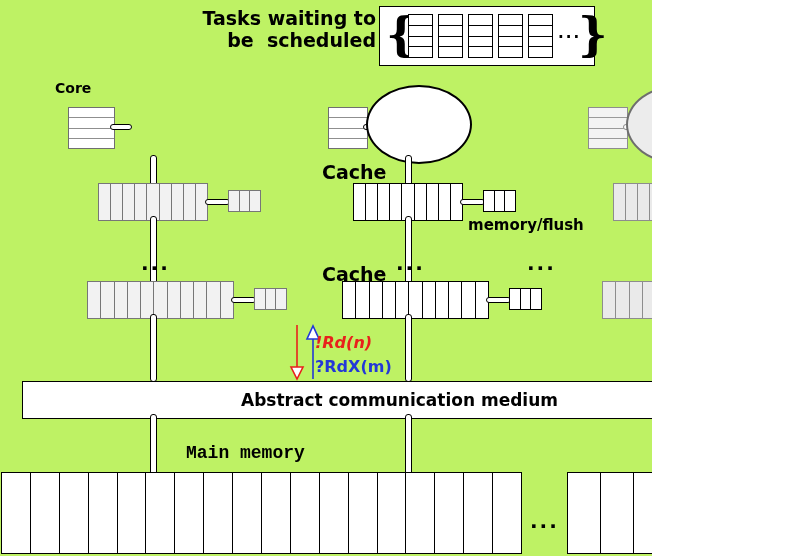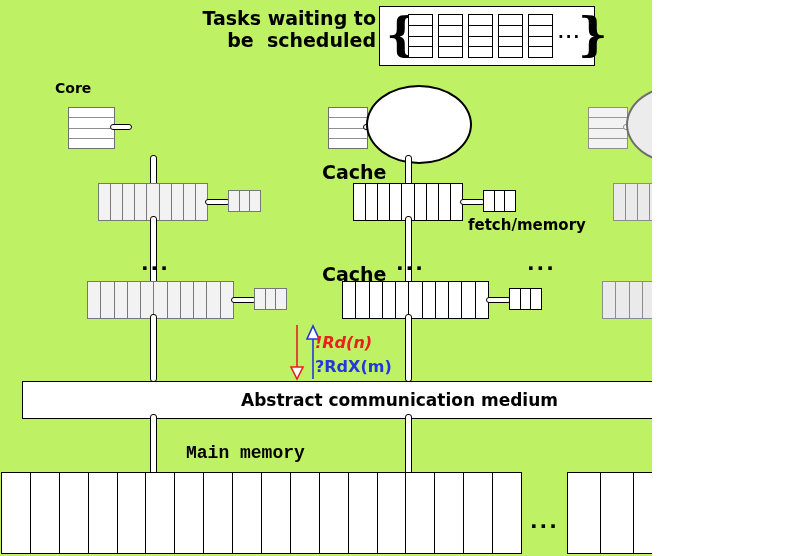--- a/index.html
+++ b/index.html
@@ -293,21 +293,21 @@
     <div class="cell"></div>
     <div class="cell"></div>
     <div class="cell"></div>
   </div>
   <div class="htube" style="left:460px; top:199px; width:25px;"></div>
   <div class="strip" style="left:483px; top:190px; width:33px; height:22px;">
     <div class="cell"></div>
     <div class="cell"></div>
     <div class="cell"></div>
   </div>
-  <div class="lbl" style="left:468px; top:217px; font-size:15px;">fetch/memory</div>
+  <div class="lbl" style="left:468px; top:217px; font-size:15px;">memory/flush</div>
 
   <div class="vtube" style="left:405px; top:216px; height:70px;"></div>
   <div class="dots" style="left:396px; top:253px;">...</div>
 
   <div class="lbl" style="left:322px; top:264px; font-size:19px;">Cache</div>
 
   <div class="strip" style="left:342px; top:281px; width:147px; height:38px;">
     <div class="cell"></div>
     <div class="cell"></div>
     <div class="cell"></div>

